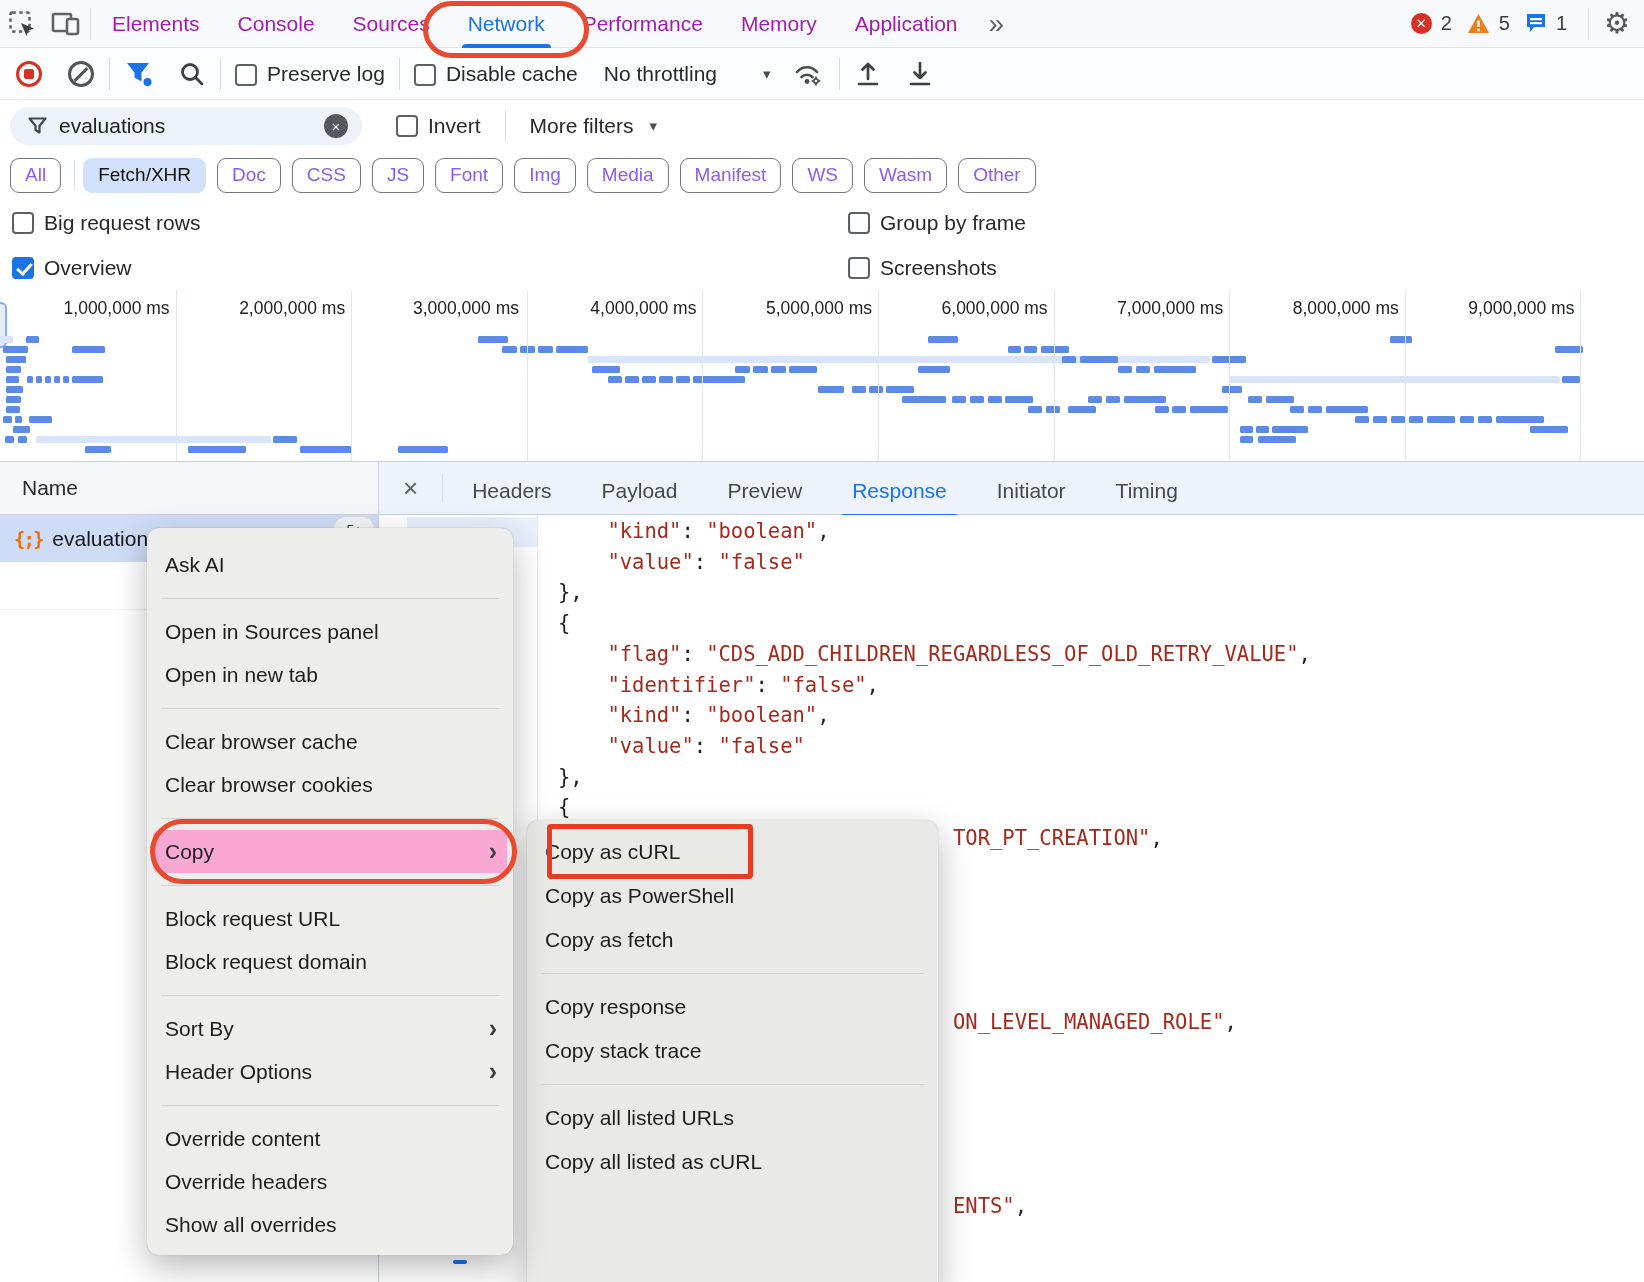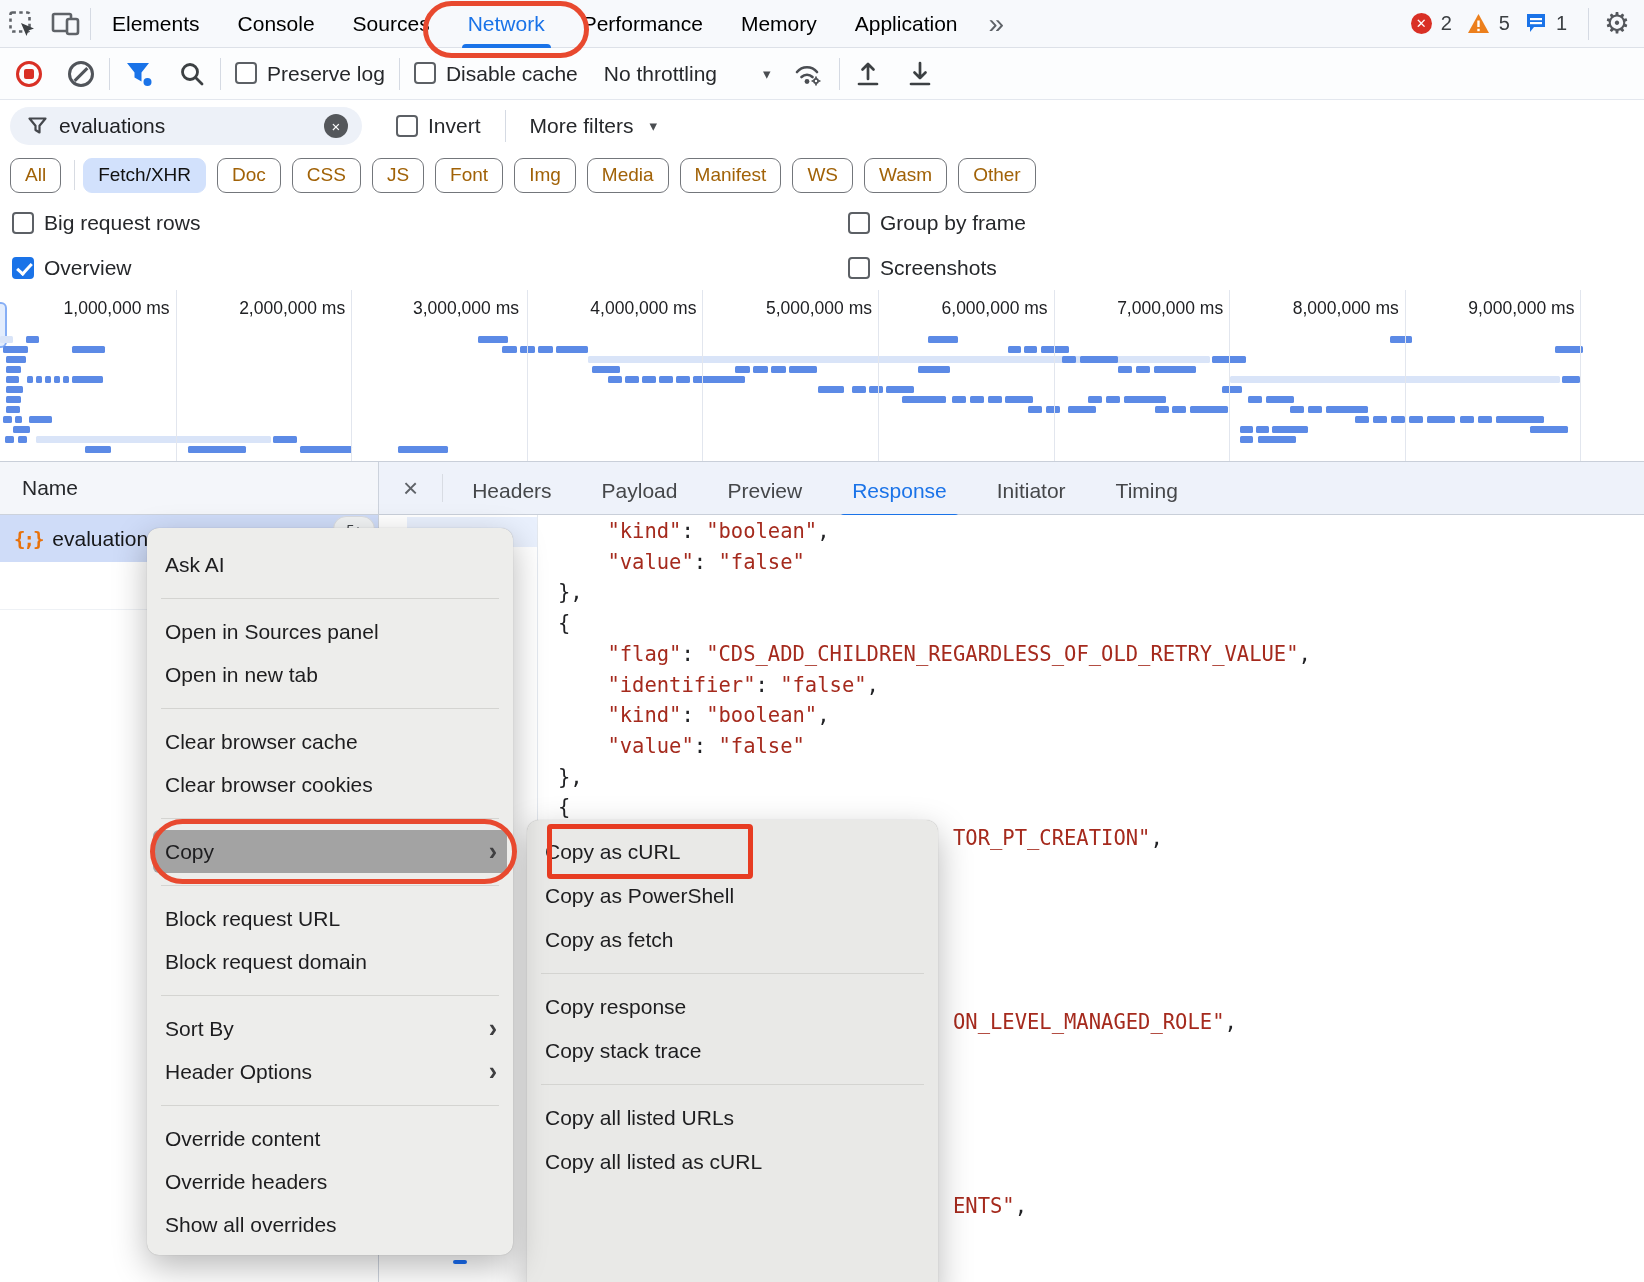--- a/index.html
+++ b/index.html
@@ -5,57 +5,57 @@
   *{margin:0;padding:0;box-sizing:border-box}
   html,body{background:#fff}
   body{font-family:"Liberation Sans","DejaVu Sans",sans-serif;color:#202124;-webkit-font-smoothing:antialiased}
   #root{position:relative;width:1644px;height:1282px;background:#fff;overflow:hidden}
 
   
   .tabbar{position:absolute;top:0;left:0;right:0;height:48px;background:#f7f9fc;border-bottom:1px solid #dde1e8;display:flex;align-items:center;z-index:20}
   .tb-ico{display:flex;align-items:center;justify-content:center;width:44px;height:48px}
   .vdiv{width:1px;background:#d5dae3;height:32px;margin:0 2px}
   .tabs{display:flex;align-items:stretch;height:48px}
-  .tab{position:relative;display:flex;align-items:center;padding:0 19px;font-size:21px;color:#000000;cursor:default;white-space:nowrap}
+  .tab{position:relative;display:flex;align-items:center;padding:0 19px;font-size:21px;color:#a21caf;cursor:default;white-space:nowrap}
   .tab.sel{color:#1a73e8}
   .tab .tab-underline{position:absolute;left:13px;right:13px;bottom:0;height:4px;border-radius:4px 4px 0 0;background:#1a73e8}
   .annot-oval{position:absolute;left:50%;top:1px;transform:translateX(-50%);width:166px;height:57px;border:5px solid #e8492f;border-radius:30px;z-index:60;pointer-events:none}
   .tab-more{font-size:28px;color:#5f6368;padding:0 12px;display:flex;align-items:center}
   .tb-right{margin-left:auto;display:flex;align-items:center;gap:9px;padding-right:14px}
   .badge-num{font-size:20px;color:#3c4043;margin-right:6px}
   .errb{width:21px;height:21px;border-radius:50%;background:#d93025;color:#fff;font-size:13px;font-weight:bold;display:flex;align-items:center;justify-content:center}
   .gear{font-size:29px;color:#54575c;line-height:1;font-family:"DejaVu Sans",sans-serif}
 
   
   .toolbar{position:absolute;top:48px;left:0;right:0;height:52px;background:#fcfdfe;border-bottom:1px solid #e3e7ee;display:flex;align-items:center;z-index:10}
   .tl-ico{display:flex;align-items:center;justify-content:center;height:52px;padding:0 13px}
   .rec{width:26px;height:26px;border:3px solid #d93025;border-radius:50%;position:relative}
   .rec::after{content:"";position:absolute;left:5px;top:5px;width:10px;height:10px;background:#d93025;border-radius:2px}
   .clr{width:26px;height:26px;border:3px solid #50545a;border-radius:50%;position:relative}
   .clr::after{content:"";position:absolute;left:1px;top:9px;width:18px;height:3px;background:#50545a;transform:rotate(-45deg)}
   .cklabel{font-size:21px;color:#26282b;margin-left:10px;white-space:nowrap}
   .cb{width:22px;height:22px;border:2.5px solid #5c6065;border-radius:4px;background:#fff;flex:none}
   .cb.checked{background:#1a73e8;border-color:#1a73e8;position:relative}
   .cb.checked::after{content:"";position:absolute;left:6px;top:1px;width:6px;height:12px;border:solid #fff;border-width:0 3px 3px 0;transform:rotate(42deg)}
-  .ckgroup{display:flex;align-items:flex-start;padding:0 12px}
+  .ckgroup{display:flex;align-items:flex-end;padding:0 12px}
   .throttle{display:flex;align-items:center;font-size:21px;color:#26282b;padding:0 8px 0 14px;white-space:nowrap}
   .caret{font-size:15px;color:#4a4d51;margin-left:46px}
 
   
   .filterrow{position:absolute;top:100px;left:0;right:0;height:52px;background:#fff;display:flex;align-items:center}
   .fpill{position:relative;margin-left:10px;width:352px;height:38px;border-radius:19px;background:#edf1f8;display:flex;align-items:center;padding:0 14px 0 18px}
   .fpill input{border:none;outline:none;background:transparent;font-size:21px;color:#202124;width:230px;margin-left:12px;font-family:inherit}
   .fclear{margin-left:auto;width:24px;height:24px;border-radius:50%;background:#54575b;color:#fff;font-size:15px;display:flex;align-items:center;justify-content:center}
   .inv{display:flex;align-items:center;margin-left:34px}
   .morefilters{display:flex;align-items:center;font-size:21px;color:#26282b;margin-left:22px}
   .morefilters .caret{margin-left:16px}
 
   
   .chiprow{position:absolute;top:152px;left:0;right:0;height:46px;display:flex;align-items:center;padding-left:10px}
-  .chip{height:35px;display:flex;align-items:center;padding:0 14px;border:1.5px solid #73767b;border-radius:9px;font-size:19px;color:#a16207;margin-right:11px;white-space:nowrap;background:#fff}
+  .chip{height:35px;display:flex;align-items:center;padding:0 14px;border:1.5px solid #73767b;border-radius:9px;font-size:19px;color:#8b5cf6;margin-right:11px;white-space:nowrap;background:#fff}
   .chip.sel{background:#d2e1fc;border-color:#d2e1fc;color:#111}
   .chipdiv{width:1px;height:30px;background:#d7dbe2;margin:0 8px 0 2px}
 
   
   .optrow{position:absolute;left:0;right:0;height:45px;display:flex;align-items:center}
   .opt{display:flex;align-items:center;position:absolute}
 
   
   .overview{position:absolute;top:290px;left:0;right:0;height:172px;background:#fff;border-bottom:1px solid #c9cfd9;overflow:hidden}
   .gl{position:absolute;top:0;bottom:0;width:1px;background:#e2e6ee}
@@ -88,21 +88,21 @@
   .code .p{color:#202124}
   .code .s{color:#a52a1d}
 
   
   .menu{position:absolute;background:#ededeb;border-radius:12px;box-shadow:0 12px 34px rgba(0,0,0,.28),0 0 1px rgba(0,0,0,.3);padding-top:15px;z-index:40}
   #ctxmenu{left:147px;top:528px;width:366px;height:727px}
   #copysub{left:527px;top:820px;width:411px;height:478px;background:#e9e9e7;padding-top:10px;z-index:39}
   .mi{position:relative;display:flex;align-items:center;height:43px;padding:0 16px 0 18px;font-size:21px;color:#1d1d1f;white-space:nowrap}
   #copysub .mi{height:44px}
   .mi .arr{margin-left:auto;font-size:25px;color:#3f3f41;font-weight:bold}
-  .mi.hov{margin:0 6px;padding:0 10px 0 12px;border-radius:6px;background:#a3a3a3}
+  .mi.hov{margin:0 6px;padding:0 10px 0 12px;border-radius:6px;background:#f9a8d4}
   .msep{height:24px;display:flex;align-items:center}
   #copysub .msep{height:23px}
   .msep i{display:block;height:1px;background:#d4d4d1;flex:1;margin:0 14px}
   .annot-ring{position:absolute;left:-3px;right:-10px;top:-11px;bottom:-11px;border:5px solid #e8492f;border-radius:33px;pointer-events:none;z-index:6}
   .annot-box{position:absolute;left:20px;top:-6px;width:206px;height:55px;border:5px solid #e73c22;border-radius:4px;pointer-events:none;z-index:6}
 
   svg{display:block}
 </style>
 </head>
 <body>

